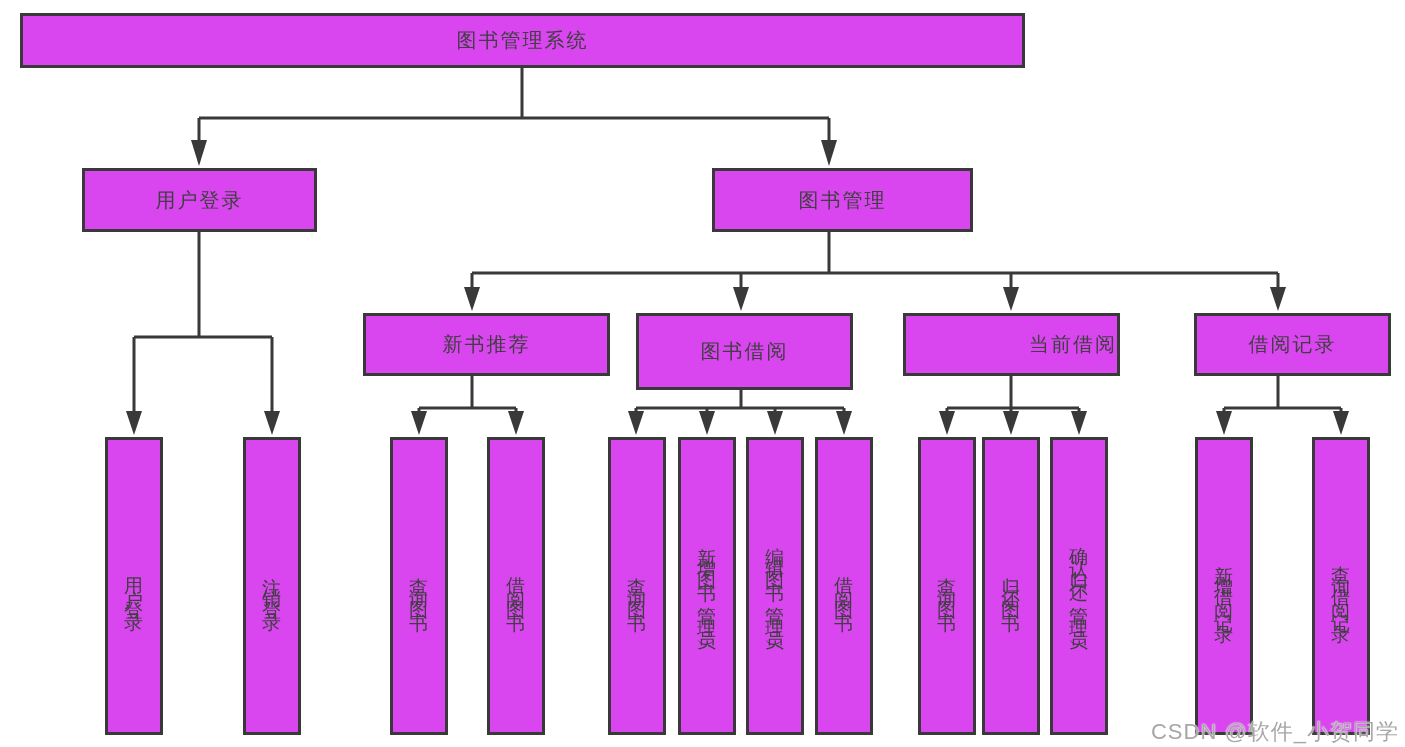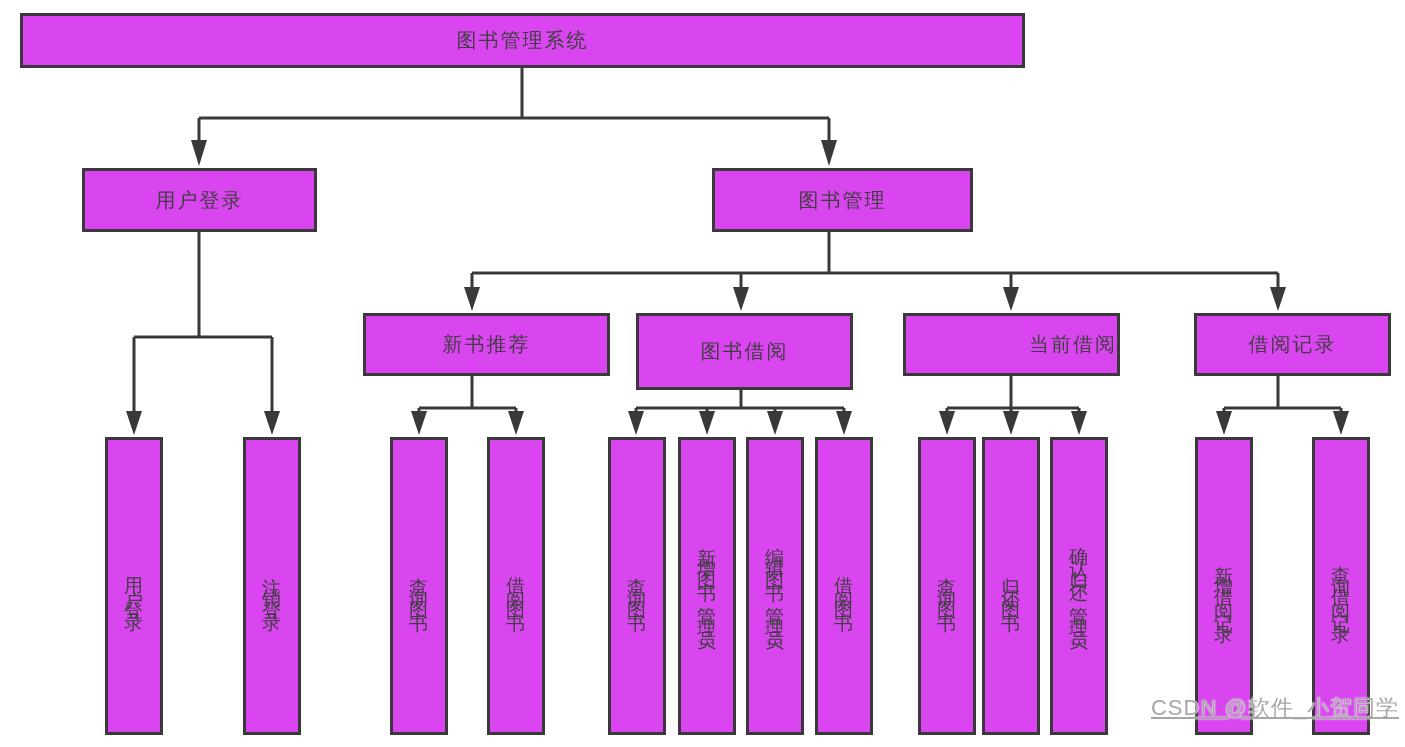--- a/index.html
+++ b/index.html
@@ -24,23 +24,23 @@
   .n-book-borrow{left:636px;top:313px;width:217px;height:77px;}
   .n-cur-borrow{left:903px;top:313px;width:217px;height:63px;justify-content:flex-end;}
   .n-borrow-rec{left:1170px;top:313px;width:197px;height:63px;margin-left:24px;}
   .leaf{top:437px;width:58px;height:298px;}
   .l1{left:105px;} .l2{left:243px;}
   .l3{left:390px;} .l4{left:487px;}
   .l5{left:608px;} .l6{left:678px;} .l7{left:746px;} .l8{left:815px;}
   .l9{left:918px;} .l10{left:982px;} .l11{left:1050px;}
   .l12{left:1195px;} .l13{left:1312px;}
   .watermark{
-    position:absolute;right:6px;bottom:24px;
+    position:absolute;right:6px;bottom:0;
     font-size:22px;color:#a6a6a6;letter-spacing:1px;white-space:nowrap;
-    text-shadow:0 0 2px #ffffff,0 0 1px #ffffff;z-index:5;text-decoration:underline;
+    text-shadow:0 0 2px #ffffff,0 0 1px #ffffff;z-index:5;
   }
 </style>
 </head>
 <body>
 
 <div class="canvas">
 
   <svg class="wires" viewBox="0 0 1405 747" xmlns="http://www.w3.org/2000/svg">
     <g stroke="#393939" stroke-width="3" fill="none">
 

